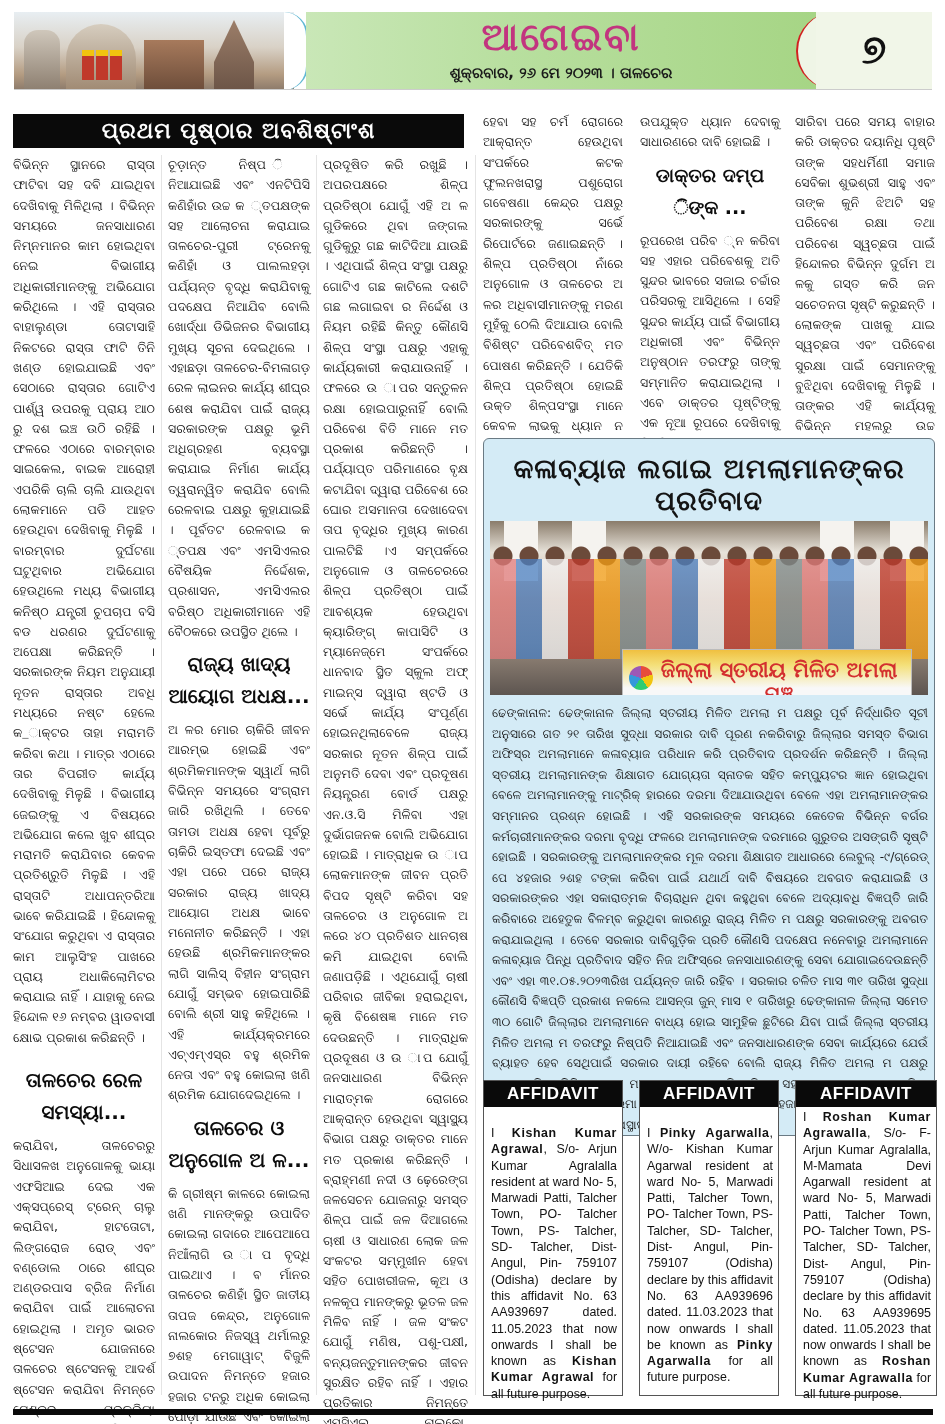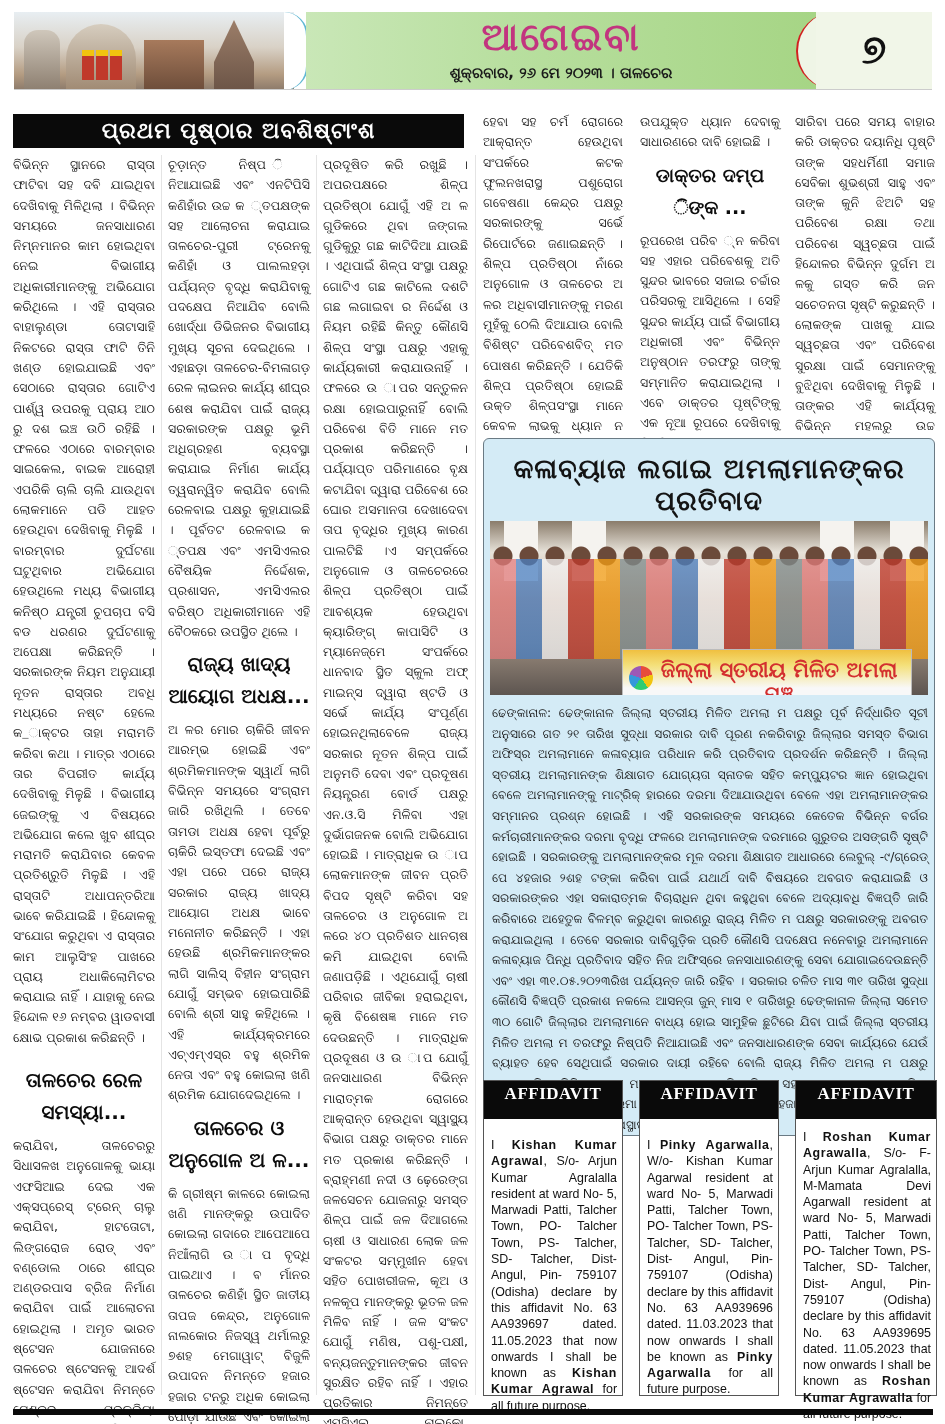--- a/index.html
+++ b/index.html
@@ -62,24 +62,24 @@
     background: linear-gradient(180deg, #f0c040 0%, #f4e07a 20%, #f8f8f8 50%, #f8f8f8 75%, #3aa846 100%); border: 1px solid #bbb; margin-top: 32px; }
   .nb-banner-title { position: absolute; left: 30px; right: 6px; top: 8px; text-align: center; font-size: 21px; font-weight: bold; color: #d32f2f; }
   .nb-banner-sub { position: absolute; left: 30px; right: 6px; top: 42px; text-align: center; font-size: 15px; color: #1f3c88; }
   .nb-logo { position: absolute; left: 6px; top: 16px; width: 24px; height: 24px; border-radius: 50%;
     background: conic-gradient(#e74c3c 0 20%, #f1c40f 0 40%, #2ecc71 0 60%, #3498db 0 80%, #9b59b6 0); }
   .nb-body { position: absolute; left: 8px; top: 264px; width: 436px; font-size: 12.2px; line-height: 20.6px; text-align: justify; color: #151515; }
 
   
   .aff { position: absolute; top: 1080px; width: 140px; height: 316px; border: 1px solid #555; background: #fff; }
   .a1 { left: 483px; } .a2 { left: 639px; } .a3 { left: 795px; width: 142px; }
-  .aff-title { background: #0a0a0a; color: #fff; text-align: center; font-family: Liberation Serif, serif;
-    font-weight: bold; font-size: 17px; height: 38px; line-height: 26px; letter-spacing: 0.5px; }
+  .aff-title { background: #0a0a0a; color: #fff; text-align: center; font-family: Liberation Sans, sans-serif;
+    font-weight: bold; font-size: 17px; height: 26px; line-height: 26px; letter-spacing: 0.5px; }
   .aff-body { padding: 18px 5px 0 7px; font-family: "Liberation Sans", sans-serif; font-size: 12.4px; line-height: 16.3px; text-align: justify; color: #111; }
-  .a3 .aff-body { padding-top: 10px; }
+  .a3 .aff-body { padding-top: 2px; }
   .aff-body b { font-weight: bold; letter-spacing: 0.6px; }
 
   
   .footrule { position: absolute; left: 13px; top: 1409px; width: 920px; height: 6px; background: #0a0a0a; }
 </style>
 </head>
 <body>
 
 <header class="masthead">
   <div class="mast-photo">

